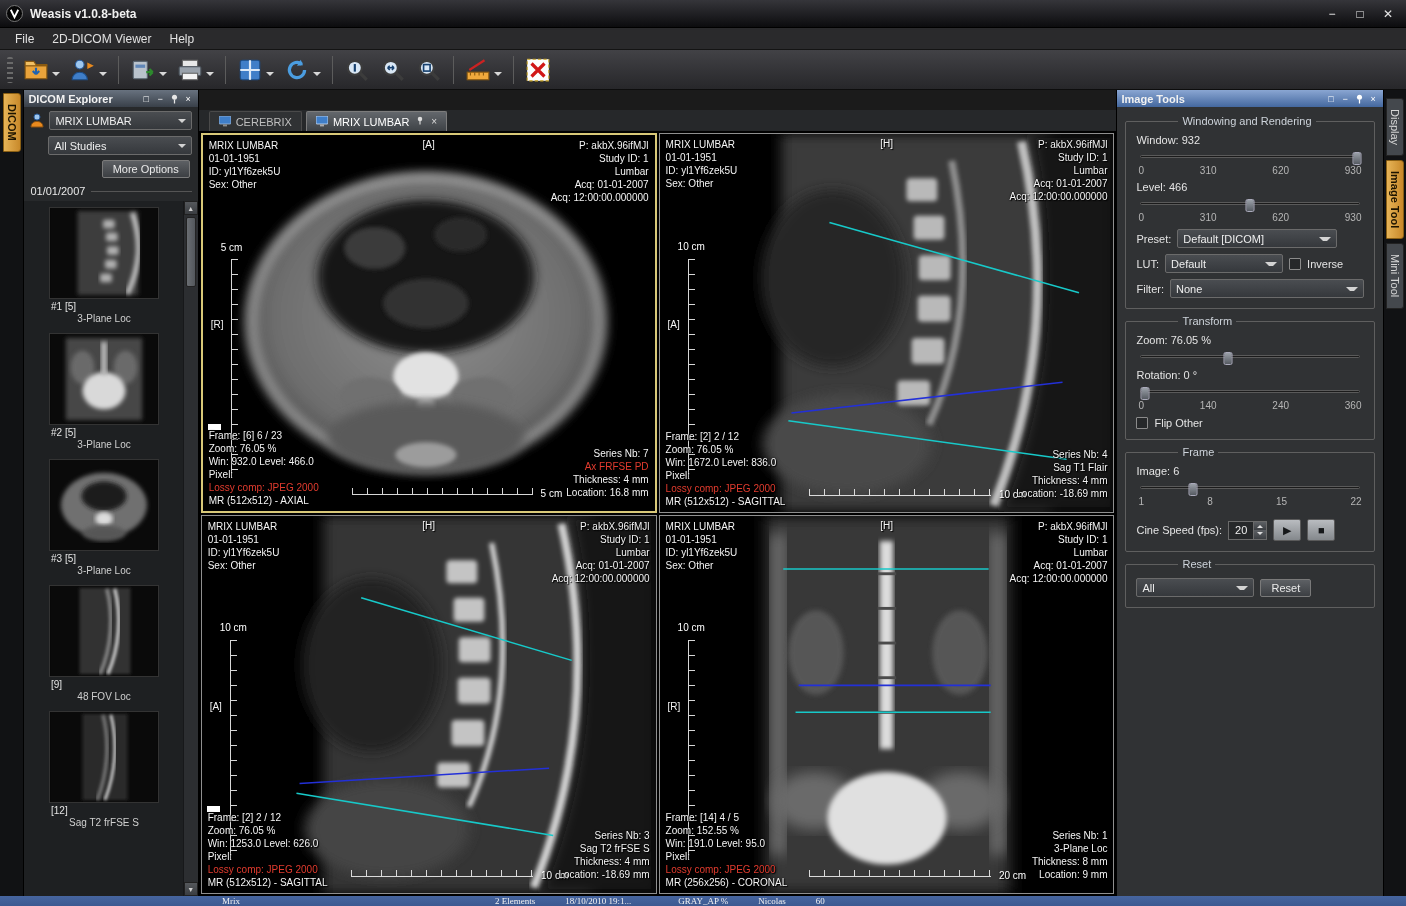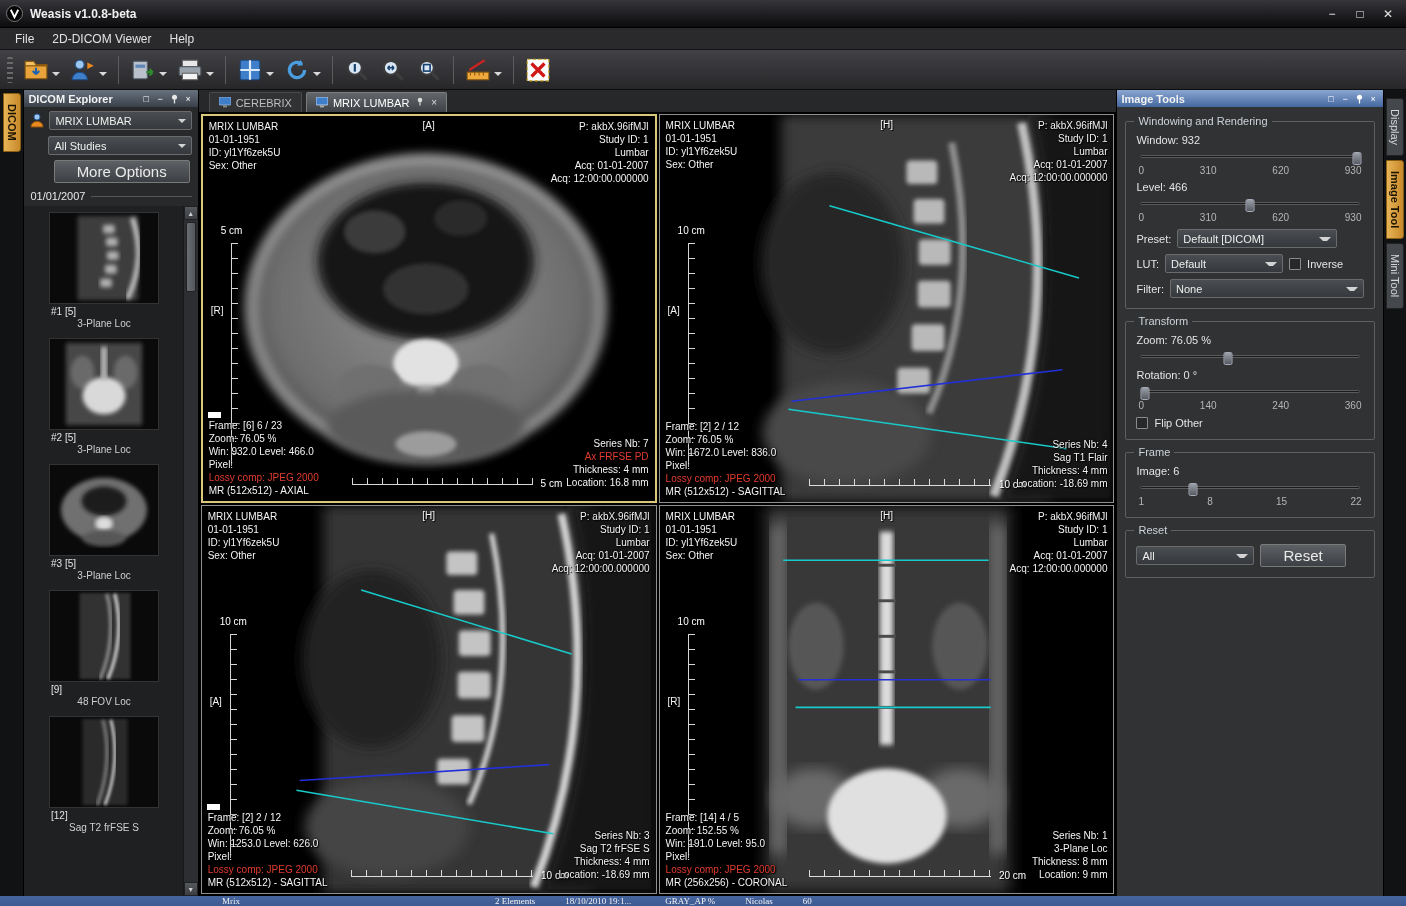--- a/index.html
+++ b/index.html
@@ -38,36 +38,36 @@
   .phead.gray { background:linear-gradient(#68727f,#394049); }
   .phead.blue { background:linear-gradient(#8aa6d2,#44689f); }
   .phead .ptitle { overflow:hidden; white-space:nowrap; text-overflow:ellipsis; flex:1; font-weight:bold; }
   .phicons { display:flex; gap:3px; align-items:center; }
   .phicon { width:11px; height:11px; display:flex; align-items:center; justify-content:center; color:#fff; font-size:9px; }
 
   .prow { display:flex; align-items:center; gap:5px; padding:4px 6px 2px; }
   .sel { background:linear-gradient(#4a4d51,#35383c); border:1px solid #6b6b6b; border-radius:2px; color:#eee; height:19px; display:flex; align-items:center; padding:0 5px; flex:1; font-size:11px; }
   .sel .dd { margin-left:auto; width:0; height:0; border:4px solid transparent; border-top-color:#d3d3d3; margin-top:4px; }
   .moreopts { display:flex; justify-content:flex-end; padding:3px 8px; }
-  .btn { background:linear-gradient(#5d6064,#3c3f43); border:1px solid #7a7a7a; border-radius:2px; color:#eaeaea; font-size:15px; padding:2px 22px; }
+  .btn { background:linear-gradient(#5d6064,#3c3f43); border:1px solid #7a7a7a; border-radius:2px; color:#eaeaea; font-size:11px; padding:2px 10px; }
   .daterow { display:flex; align-items:center; gap:6px; padding:4px 6px; color:#e8e8e8; font-size:11px; }
   .daterow .hline { flex:1; height:1px; background:#555; }
 
   .thumblist { position:relative; flex:1; background:#1e2022; overflow:hidden; padding:4px 18px 4px 4px; }
   .thumb { width:150px; margin:2px auto 8px; text-align:center; }
   .thumb svg { width:110px; height:92px; background:#050505; border:1px solid #333; }
   .ttag { text-align:left; padding-left:22px; color:#e4e4e4; font-size:10px; line-height:12px; }
   .tdesc { text-align:center; color:#cfcfcf; font-size:10px; line-height:12px; }
   .scroll { position:absolute; top:0; right:0; bottom:0; width:15px; background:#2c2e31; border-left:1px solid #17181a; display:flex; flex-direction:column; }
   .sarrow { height:14px; display:flex; align-items:center; justify-content:center; font-size:7px; color:#cfcfcf; background:linear-gradient(#55585c,#3a3d41); border:1px solid #202020; }
   .sarrow.bottom { margin-top:auto; }
   .sthumb { margin:2px 2px; height:70px; background:linear-gradient(90deg,#6a6e73,#53575c); border:1px solid #222; border-radius:2px; }
 
   
-  .main { width:980px; display:flex; flex-direction:column; background:#0369a1; }
+  .main { width:980px; display:flex; flex-direction:column; background:#0369a1;margin-top:20px; }
   .tabbar { height:22px; display:flex; align-items:flex-end; background:#26282a; padding-left:10px; gap:4px; }
   .tab { display:flex; align-items:center; gap:5px; height:20px; padding:0 9px; font-size:11px; border-radius:2px 2px 0 0; }
   .tab.inactive { background:#303234; border:1px solid #4a4a4a; border-bottom:none; color:#bfbfbf; }
   .tab.active { background:linear-gradient(#63676c,#3e4246); border:1px solid #7c7c7c; border-bottom:none; color:#ffffff; }
   .tabx { color:#ddd; font-size:10px; margin-left:2px; }
 
   .vgrid { height:784px; display:grid; grid-template-columns:1fr 1fr; grid-template-rows:1fr 1fr; gap:2px; background:#000; padding:2px; }
   .vp { position:relative; background:#000; border:1px solid #8f8f8f; overflow:hidden; }
   .vp.selected { border:2px solid var(--selected-viewport,#d8c878); }
   .vp-img { position:absolute; inset:0; width:100%; height:100%; }
@@ -84,21 +84,21 @@
   .vscale { position:absolute; left:18px; top:calc(32% - 14px); font-size:10px; color:#fff; text-shadow:1px 1px 1px #000; }
   .vruler { position:absolute; left:28px; top:33%; height:58%; width:7px; border-left:1px solid #e9e9e9; background:repeating-linear-gradient(180deg,#e9e9e9 0 1px,transparent 1px 15px); opacity:.92; }
   .hruler { position:absolute; bottom:16px; left:33%; width:40%; height:7px; border-bottom:1px solid #e9e9e9; background:repeating-linear-gradient(90deg,#e9e9e9 0 1px,transparent 1px 15px); opacity:.92; }
   .hscale { position:absolute; bottom:12px; left:calc(73% + 8px); font-size:10px; color:#fff; text-shadow:1px 1px 1px #000; }
   .wmark { position:absolute; left:5px; top:77%; width:13px; height:6px; background:#fff; }
 
   
   .tools { width:284px; background:#303234; display:flex; flex-direction:column; border-left:1px solid #000; }
   .toolsbody { flex:1; overflow:hidden; padding-top:2px; }
   fieldset.group { border:1px solid #5f5f5f; border-radius:2px; margin:6px 8px 4px; padding:2px 8px 8px; }
-  fieldset.group legend { font-size:11px; color:#cdd3da; padding:0 4px; }
+  fieldset.group legend { font-size:11px; color:#cdd3da; padding:0 4px;margin-left:44px; }
   .lblline { font-size:11px; color:#e4e4e4; margin:5px 2px 2px; }
   .slider { position:relative; height:15px; margin:3px 6px 1px; }
   .slider .track { position:absolute; top:6px; left:0; right:0; height:3px; background:#1b1b1b; border:1px solid #5a5a5a; border-radius:2px; }
   .slider .thumb { position:absolute; top:1px; width:9px; height:13px; background:linear-gradient(#9aa0a8,#565b62); border:1px solid #aab; border-radius:2px; transform:translateX(-50%); }
   .ticks { display:flex; justify-content:space-between; font-size:10px; color:#b6b6b6; margin:0 4px 2px; }
   .row { display:flex; align-items:center; gap:6px; margin:6px 2px 2px; font-size:11px; color:#e4e4e4; }
   .sel2 { background:linear-gradient(#4a4d51,#35383c); border:1px solid #6b6b6b; border-radius:2px; color:#eee; height:19px; display:flex; align-items:center; padding:0 5px; font-size:11px; }
   .sel2 .dd { margin-left:auto; width:0; height:0; border:4px solid transparent; border-top-color:#d3d3d3; margin-top:4px; padding-left:4px; }
   .cb { width:12px; height:12px; background:#26282a; border:1px solid #8b8b8b; border-radius:1px; }
   .spinner { display:flex; align-items:stretch; border:1px solid #6b6b6b; background:#26282a; height:19px; }
@@ -768,20 +768,36 @@
         <div class="slider">
           <div class="track"></div>
             <div class="thumb" style="left:24%"></div>
         </div>
         <div class="ticks">
           <span>1</span>
             <span>8</span>
             <span>15</span>
             <span>22</span>
         </div>
+        <div class="row" style="margin-top:12px;">
+          <span>Cine Speed (fps):</span>
+          <span class="spinner">
+            <span class="spinval">20</span>
+            <span class="spinbtns">
+              <div>
+                  <span class="tri-up"></span>
+                </div>
+              <div>
+                  <span class="tri-dn"></span>
+                </div>
+            </span>
+          </span>
+          <span class="iconbtn">▶</span>
+          <span class="iconbtn">■</span>
+        </div>
       </fieldset>
 
       <fieldset class="group">
         <legend>Reset</legend>
         <div class="row">
           <span class="sel2" style="width:118px;">
             <span>All</span>
               <span class="dd"></span>
           </span>
           <button class="btn">Reset</button>
@@ -795,16 +811,16 @@
     <div class="vtab amber" style="margin-top:4px;">Image Tool</div>
     <div class="vtab plain">Mini Tool</div>
   </div>
 
 </div>
 
 <div class="statusbar">
   <span class="sb" style="margin-left:222px;">Mrix</span>
   <span class="sb" style="margin-left:255px;">2 Elements</span>
   <span class="sb" style="margin-left:30px;">18/10/2010 19:1...</span>
-  <span class="sb" style="margin-left:34px;">GRAY_AP %</span>
+  <span class="sb" style="margin-left:47px;">GRAY_AP %</span>
   <span class="sb" style="margin-left:30px;">Nicolas</span>
   <span class="sb" style="margin-left:30px;">60</span>
 </div>
 
 </body></html>

